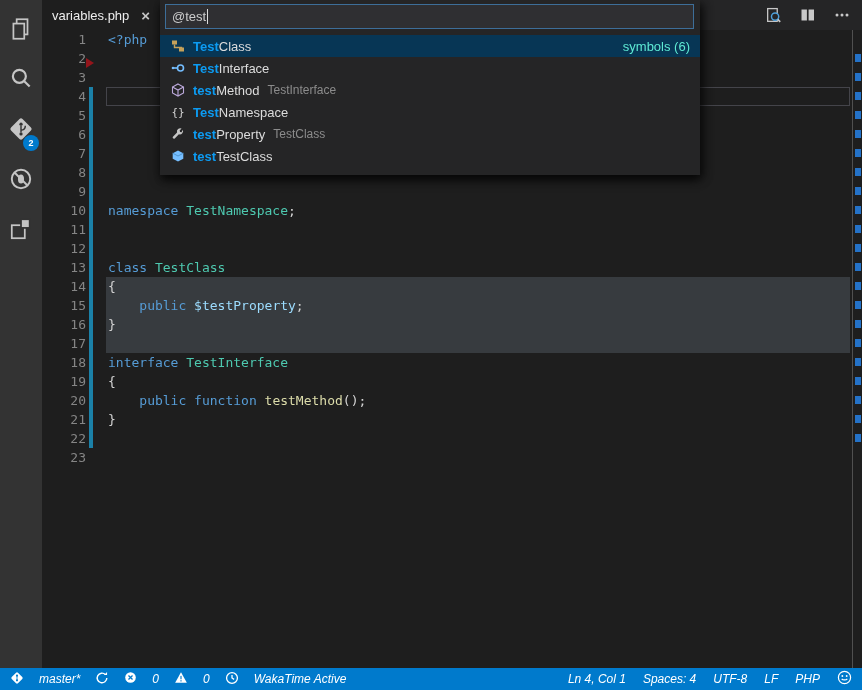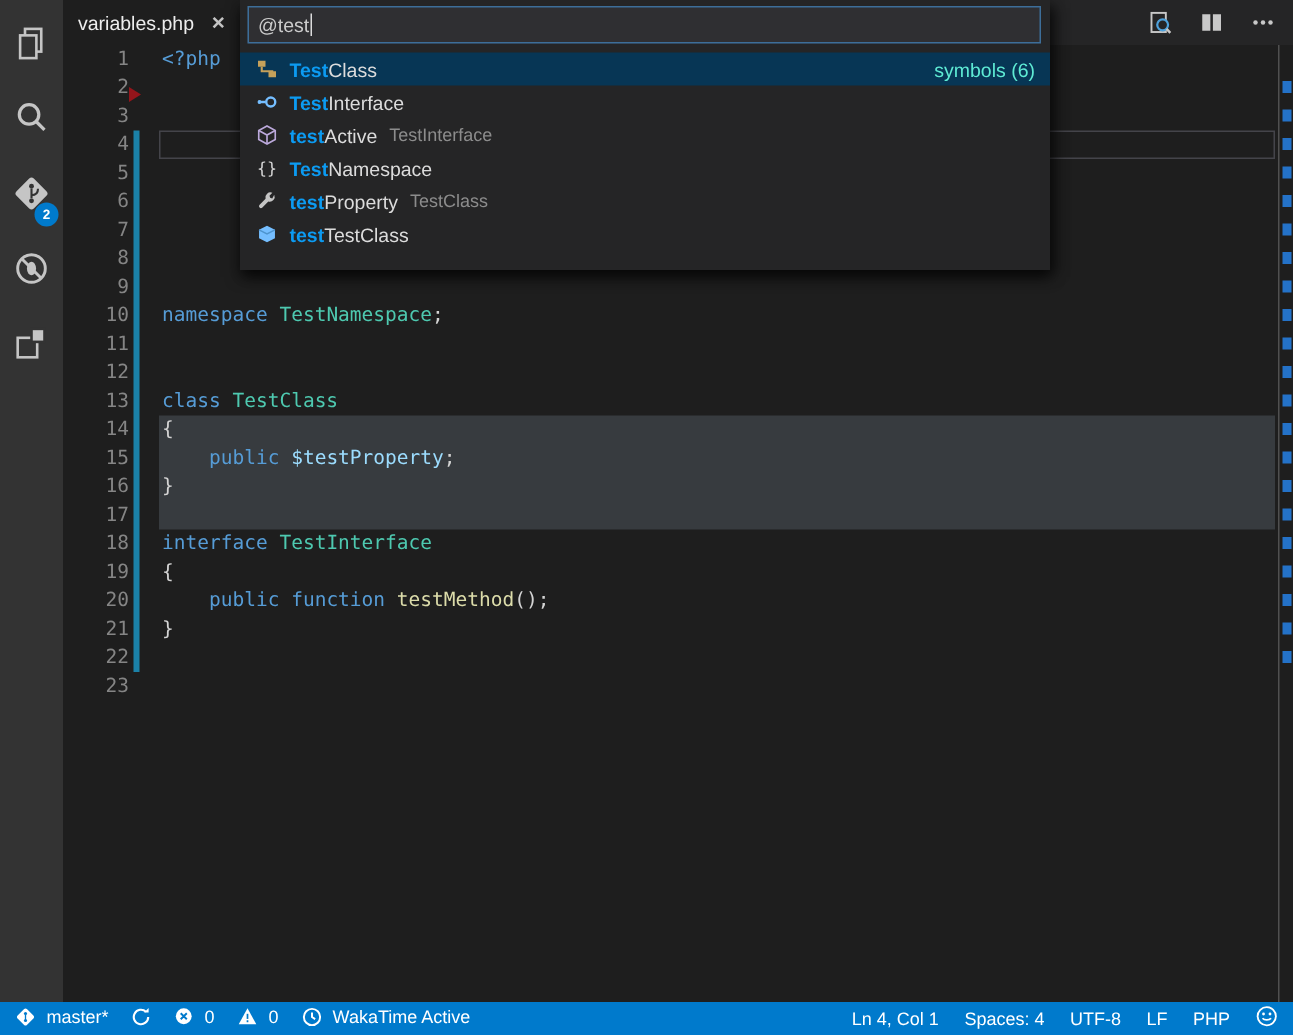--- a/index.html
+++ b/index.html
@@ -36,37 +36,37 @@
   .range-highlight { position:absolute; left:64px; right:12px; background:#373b3f; z-index:1; }
   .current-line { position:absolute; left:64px; right:12px; height:19px; border:1px solid #44444a; z-index:1; }
   .git-bar { position:absolute; left:47px; width:4px; background:#1b81a8; z-index:3; }
   .git-del { position:absolute; left:44px; width:0; height:0; border-left:8px solid #94151B; border-top:5px solid transparent; border-bottom:5px solid transparent; z-index:3; }
 
   .overview-ruler { position:absolute; right:0; top:0; bottom:0; width:10px; border-left:1px solid #505050; z-index:4; }
   .ov-mark { position:absolute; left:2px; width:6px; height:8px; background:#2472c8; }
 
   
   .quick-open { position:absolute; left:160px; top:0; width:540px; background:#252526; z-index:10;
-                box-shadow:0 5px 9px rgba(0,0,0,.65), 4px 3px 9px rgba(0,0,0,.45); padding-bottom:13px; }
+                box-shadow:0 5px 9px rgba(0,0,0,.65), 4px 3px 9px rgba(0,0,0,.45); padding-bottom:8px; }
   .qo-input { margin:4px 6px 6px 5px; height:25px; background:#2f2f32; border:1px solid #3d6e99; color:#cccccc;
               font-size:13px; padding:0 6px; display:flex; align-items:center; cursor:text; }
   .caret { display:inline-block; width:1px; height:15px; background:#dcdcdc; margin-left:1px; }
   .qo-row { height:22px; display:flex; align-items:center; padding:0 10px; font-size:13px; cursor:pointer; }
   .qo-row.selected { background:#073655; }
   .qo-icon { width:16px; height:16px; margin-right:7px; display:flex; align-items:center; justify-content:center; flex:none; }
   .qo-icon .braces { font-family:"DejaVu Sans Mono",monospace; font-size:11px; color:#d4d4d4; }
   .qo-hl { color:#0c9bf2; font-weight:bold; }
   .qo-rest { color:#dcdcdc; }
   .qo-detail { color:#8c8c8c; margin-left:8px; font-size:12px; }
   .qo-badge { margin-left:auto; color:#5eead4; }
 
   
   .status-bar { position:absolute; left:0; bottom:0; width:862px; height:22px; background:#007acc; color:#ffffff;
                 font-size:12px; display:flex; align-items:center; padding:0 10px; }
-  .sb-item { display:flex; align-items:flex-start; gap:7px; margin-right:15px; cursor:pointer; white-space:nowrap; }
+  .sb-item { display:flex; align-items:center; gap:15px; margin-right:15px; cursor:pointer; white-space:nowrap;font-style:italic; }
   .sb-right { margin-left:auto; display:flex; align-items:center; }
   .sb-right .sb-item { margin-right:0; margin-left:17px; }
 </style>
 </head>
 <body>
 
 <div class="activity-bar">
   <div class="ab-item">
     <span><svg width="26" height="26" viewBox="0 0 24 24">
           <rect x="8" y="3" width="10" height="14" fill="none" stroke="#C5C5C5" stroke-width="1.6"></rect>
@@ -246,21 +246,21 @@
     <span class="qo-detail"></span>
 
   </div>
       <div class="qo-row">
     <span class="qo-icon">
           <svg width="14" height="14" viewBox="0 0 14 14">
             <path d="M7 1 L12.5 4 V10 L7 13 L1.5 10 V4 Z" stroke="#BCA9DB" stroke-width="1.1" fill="none"></path>
             <path d="M1.5 4 L7 7 L12.5 4 M7 7 V13" stroke="#BCA9DB" stroke-width="1.1" fill="none"></path>
           </svg>
         </span>
-    <span class="qo-label"><span class="qo-hl">test</span><span class="qo-rest">Active</span></span>
+    <span class="qo-label"><span class="qo-hl">test</span><span class="qo-rest">Method</span></span>
     <span class="qo-detail">TestInterface</span>
 
   </div>
       <div class="qo-row">
     <span class="qo-icon">
           <span class="braces">{}</span>
         </span>
     <span class="qo-label"><span class="qo-hl">Test</span><span class="qo-rest">Namespace</span></span>
     <span class="qo-detail"></span>
 

